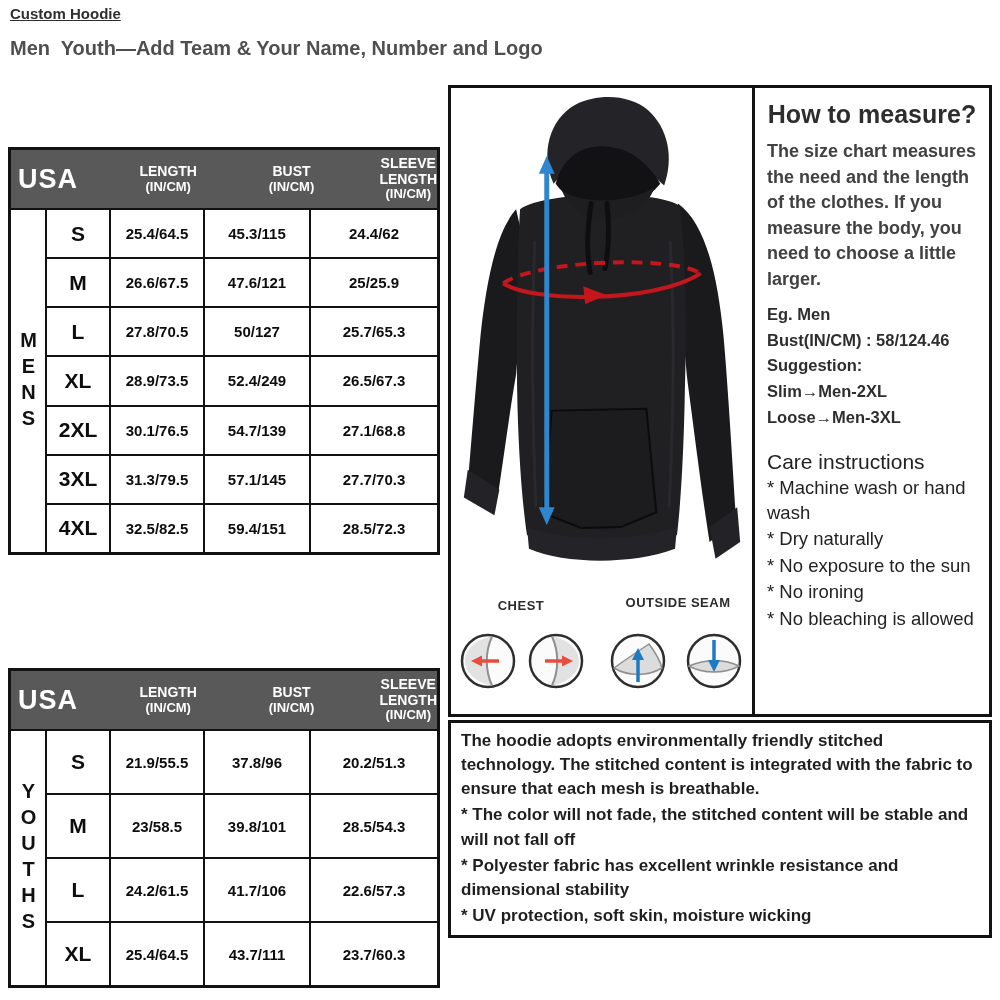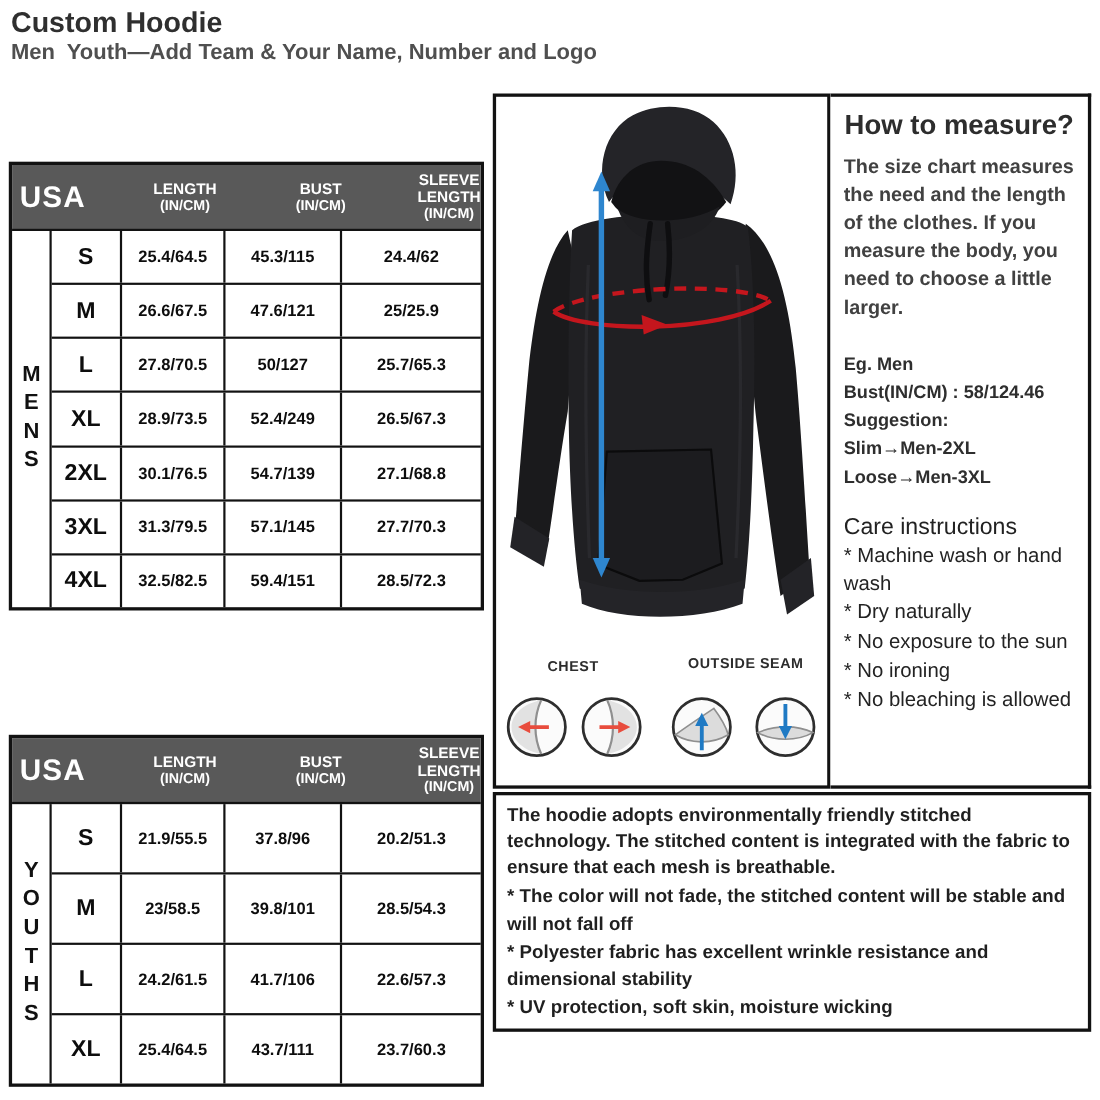--- a/index.html
+++ b/index.html
@@ -1,21 +1,21 @@
 <!DOCTYPE html>
 <html><head>
 <meta charset="utf-8">
 <style>
   html,body { margin:0; padding:0; background:#ffffff; }
   #canvas {
     position:relative; width:1000px; height:1000px; background:#ffffff;
     font-family:"Liberation Sans", sans-serif; color:#1c1c1c; overflow:hidden;
   }
   
-  .page-title { position:absolute; left:10px; top:5px; font-size:26px; font-weight:bold; color:#2f2f2f; }
+  .page-title { position:absolute; left:10px; top:5px; font-size:15px; font-weight:bold; color:#2f2f2f;text-decoration:underline; }
   .page-subtitle { position:absolute; left:10px; top:37px; font-size:20px; font-weight:bold; color:#4f4f4f; white-space:pre-wrap; }
 
   
   .size-table { position:absolute; left:8px; width:432px; border:3px solid #121212; background:#fff; box-sizing:border-box; }
   #mens-table   { top:147px; height:408px; }
   #youths-table { top:668px; height:320px; }
   .st-header { display:flex; align-items:center; background:#595959; color:#fff; height:58px; border-bottom:2px solid #121212;gap:48px; }
   .h-usa { width:98px; text-align:center; font-size:27px; font-weight:bold; letter-spacing:1px; }
   .h-col { text-align:center; line-height:1.12; }
   .h-col.w-len { width:94px; } .h-col.w-bust { width:106px; } .h-col.w-slv { flex:1; }
@@ -39,21 +39,21 @@
   .diagram-label { position:absolute; font-size:13px; font-weight:bold; color:#2c2c2c; letter-spacing:0.5px; text-align:center; }
   #chest-label { left:0px; top:510px; width:140px; }
   #seam-label { left:152px; top:507px; width:150px; }
   .measure-icon { position:absolute; width:58px; height:58px; top:544px; }
   #icon-c1 { left:8px; } #icon-c2 { left:76px; } #icon-c3 { left:158px; } #icon-c4 { left:234px; }
 
   
   #measure-panel { position:absolute; left:755px; top:85px; width:237px; height:632px; border:3px solid #121212; border-left:none; box-sizing:border-box; background:#fff; padding:8px 12px 0 12px; }
   #measure-panel .heading { font-size:25px; font-weight:bold; color:#2d2d2d; text-align:center; margin:4px 0 10px 0; }
   #measure-panel .body-text { font-size:18px; font-weight:bold; color:#414141; line-height:1.42; }
-  .eg-block { margin-top:27px; font-size:16.5px; font-weight:bold; color:#2e2e2e; line-height:1.55; }
+  .eg-block { margin-top:10px; font-size:16.5px; font-weight:bold; color:#2e2e2e; line-height:1.55; }
   .care-heading { margin-top:20px; font-size:21px; color:#222; font-weight:normal; }
   .care-item { font-size:18.5px; color:#232323; line-height:1.33; margin-top:2px; }
 
   
   #description-box { position:absolute; left:448px; top:720px; width:544px; height:218px; border:3px solid #121212; box-sizing:border-box; background:#fff; padding:5px 10px; }
   #description-box p { margin:1px 0 2px 0; font-size:17px; font-weight:bold; color:#1f1f1f; line-height:1.42; }
 </style>
 </head>
 <body>
 

